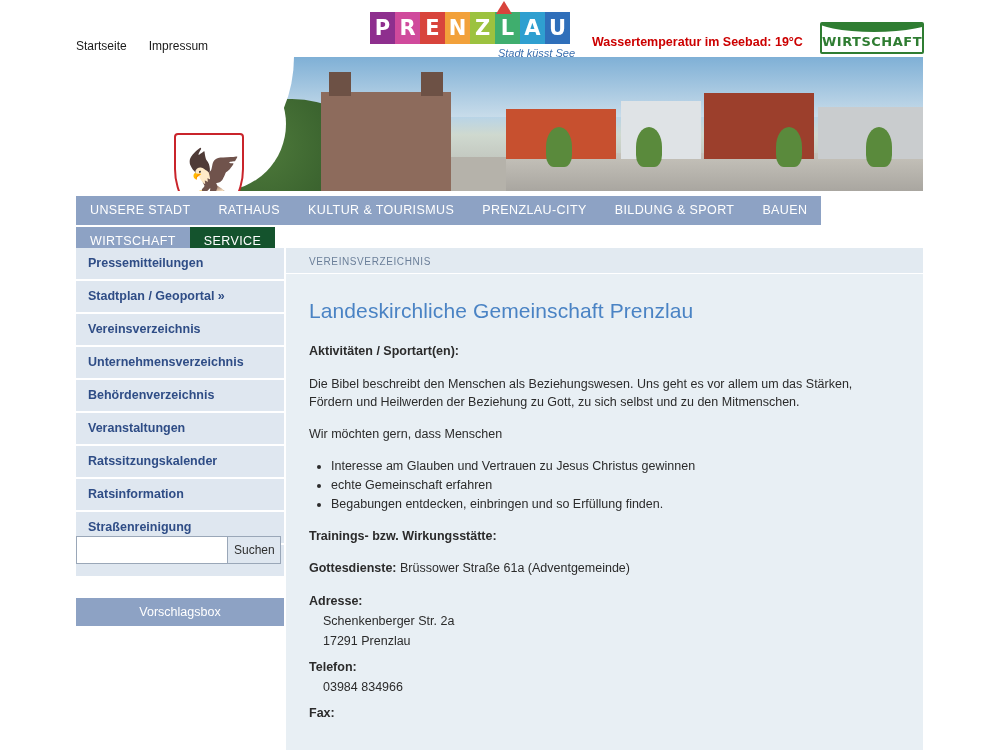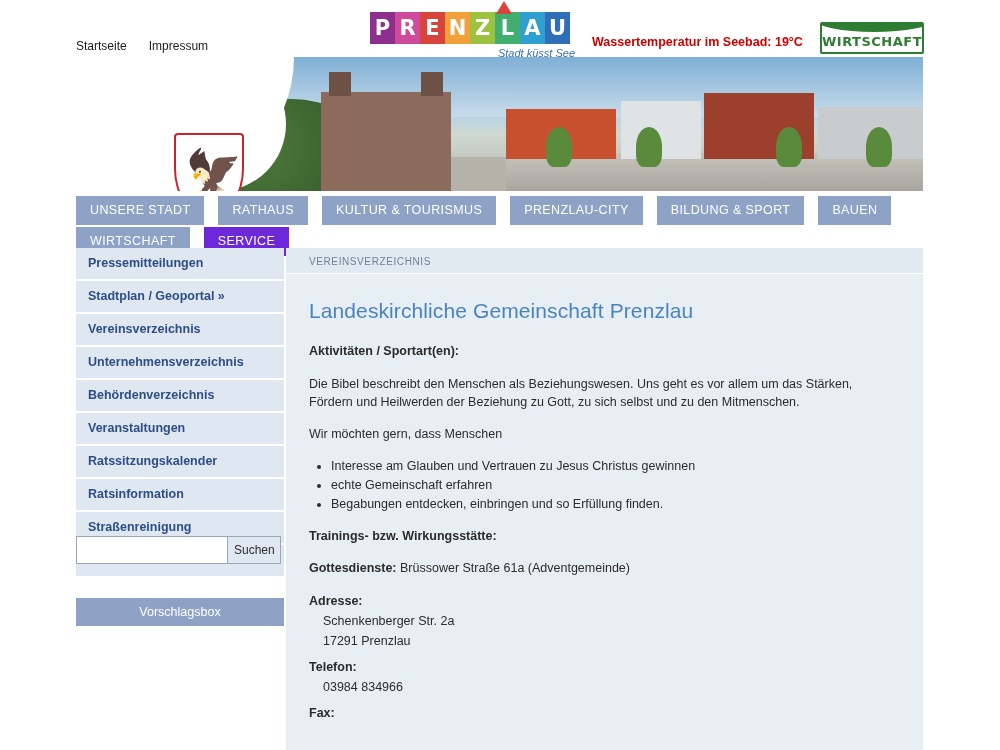--- a/index.html
+++ b/index.html
@@ -215,31 +215,31 @@
     text-align: center;
     font-family: "DejaVu Sans", sans-serif;
   }
 
   
   .nav {
     position: absolute;
     left: 76px; top: 196px;
     width: 847px;
   }
-  .nav-row { display: flex; gap: 14px; margin-bottom: 2px; }
+  .nav-row { display: flex; gap: 0; margin-bottom: 2px; }
   .nav-item {
     background: #8da2c4;
     color: #ffffff;
     font-size: 12.5px;
     letter-spacing: 0.4px;
     padding: 7px 14px 8px 14px;
     cursor: pointer;
     white-space: nowrap;
   }
-  .nav-item.active { background: #6d28d9; }
+  .nav-item.active { background: #14532d; }
 
   
   .content-wrap {
     position: absolute;
     left: 76px; top: 248px;
     width: 847px; height: 502px;
   }
   .sidebar {
     position: absolute;
     left: 0; top: 0;

